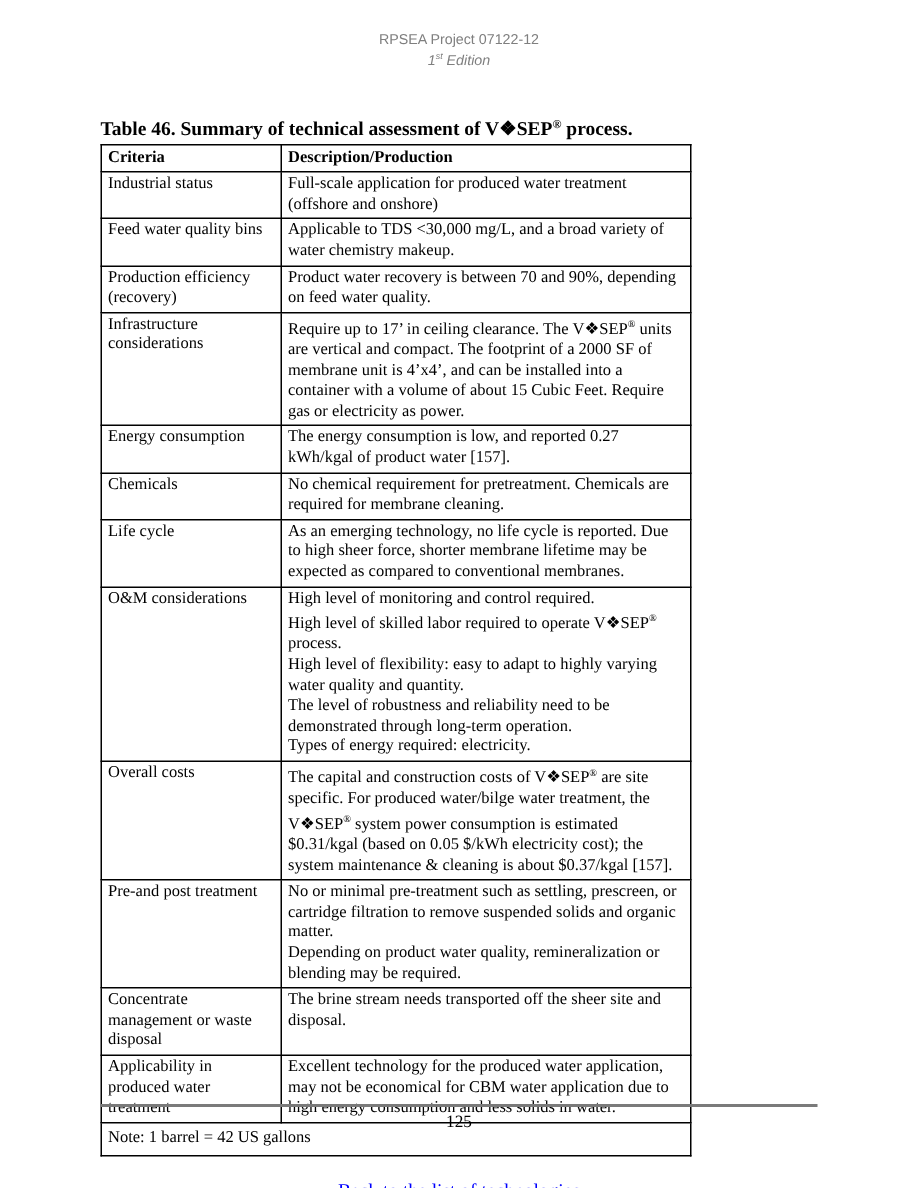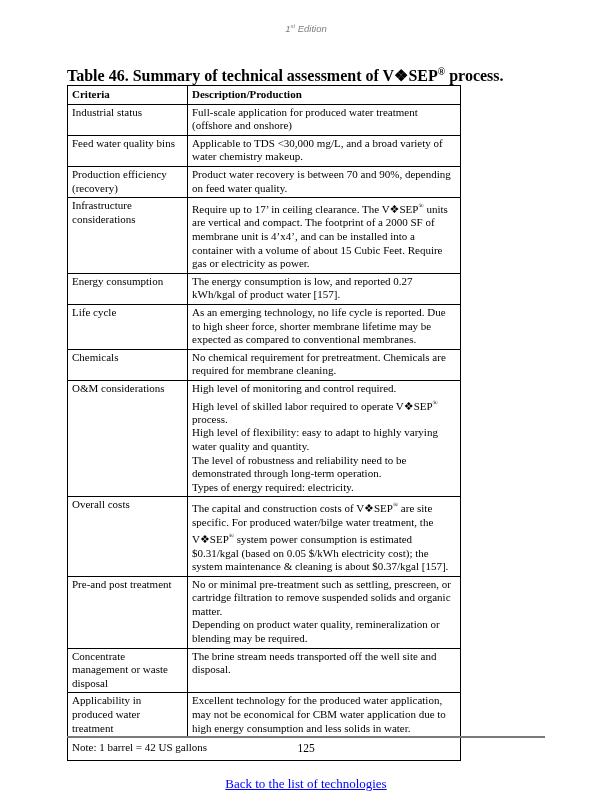--- a/index.html
+++ b/index.html
@@ -25,21 +25,21 @@
     color: #7f7f7f;
   }
   .doc-header .italic { font-style: italic; }
   sup {
     font-size: 0.62em;
     vertical-align: super;
   }
   .table-title {
     margin-top: 30px;
     margin-bottom: 3px;
-    font-size: 16px;
+    font-size: 13px;
     font-weight: bold;
     line-height: 13px;
   }
   table.assessment {
     width: 394px;
     border-collapse: collapse;
     font-size: 11px;
     line-height: 13.6px;
   }
   table.assessment th, table.assessment td {
@@ -76,20 +76,21 @@
     text-align: center;
     font-size: 11.5px;
   }
 </style>
 </head>
 <body>
 
 <div class="content">
 
   <div class="doc-header">
+    <div>RPSEA Project 07122-12</div>
     <div class="italic"><span>1</span><sup>st</sup><span> Edition</span></div>
   </div>
 
   <div class="table-title">Table 46. Summary of technical assessment of V❖SEP<sup>®</sup> process.</div>
 
   <table class="assessment">
     <thead>
       <tr>
         <th class="col-criteria">Criteria</th>
         <th>Description/Production</th>
@@ -120,29 +121,29 @@
             <div class="desc-para">Require up to 17’ in ceiling clearance. The V❖SEP<sup>®</sup> units are vertical and compact. The footprint of a 2000 SF of membrane unit is 4’x4’, and can be installed into a container with a volume of about 15 Cubic Feet. Require gas or electricity as power.</div>
           </td>
         </tr>
         <tr>
           <td class="col-criteria">Energy consumption</td>
           <td>
             <div class="desc-para">The energy consumption is low, and reported 0.27 kWh/kgal of product water [157].</div>
           </td>
         </tr>
         <tr>
+          <td class="col-criteria">Chemicals</td>
+          <td>
+            <div class="desc-para">No chemical requirement for pretreatment. Chemicals are required for membrane cleaning.</div>
+          </td>
+        </tr>
+        <tr>
           <td class="col-criteria">Life cycle</td>
           <td>
             <div class="desc-para">As an emerging technology, no life cycle is reported. Due to high sheer force, shorter membrane lifetime may be expected as compared to conventional membranes.</div>
-          </td>
-        </tr>
-        <tr>
-          <td class="col-criteria">Chemicals</td>
-          <td>
-            <div class="desc-para">No chemical requirement for pretreatment. Chemicals are required for membrane cleaning.</div>
           </td>
         </tr>
         <tr>
           <td class="col-criteria">O&amp;M considerations</td>
           <td>
             <div class="desc-para">High level of monitoring and control required.</div>
             <div class="desc-para">High level of skilled labor required to operate V❖SEP<sup>®</sup> process.</div>
             <div class="desc-para">High level of flexibility: easy to adapt to highly varying water quality and quantity.</div>
             <div class="desc-para">The level of robustness and reliability need to be demonstrated through long-term operation.</div>
             <div class="desc-para">Types of energy required: electricity.</div>
@@ -157,21 +158,21 @@
         <tr>
           <td class="col-criteria">Pre-and post treatment</td>
           <td>
             <div class="desc-para">No or minimal pre-treatment such as settling, prescreen, or cartridge filtration to remove suspended solids and organic matter.</div>
             <div class="desc-para">Depending on product water quality, remineralization or blending may be required.</div>
           </td>
         </tr>
         <tr>
           <td class="col-criteria">Concentrate management or waste disposal</td>
           <td>
-            <div class="desc-para">The brine stream needs transported off the well site and disposal.</div>
+            <div class="desc-para">The brine stream needs transported off the sheer site and disposal.</div>
           </td>
         </tr>
         <tr>
           <td class="col-criteria">Applicability in produced water treatment</td>
           <td>
             <div class="desc-para">Excellent technology for the produced water application, may not be economical for CBM water application due to high energy consumption and less solids in water.</div>
           </td>
         </tr>
       </tbody>
     <tbody>

